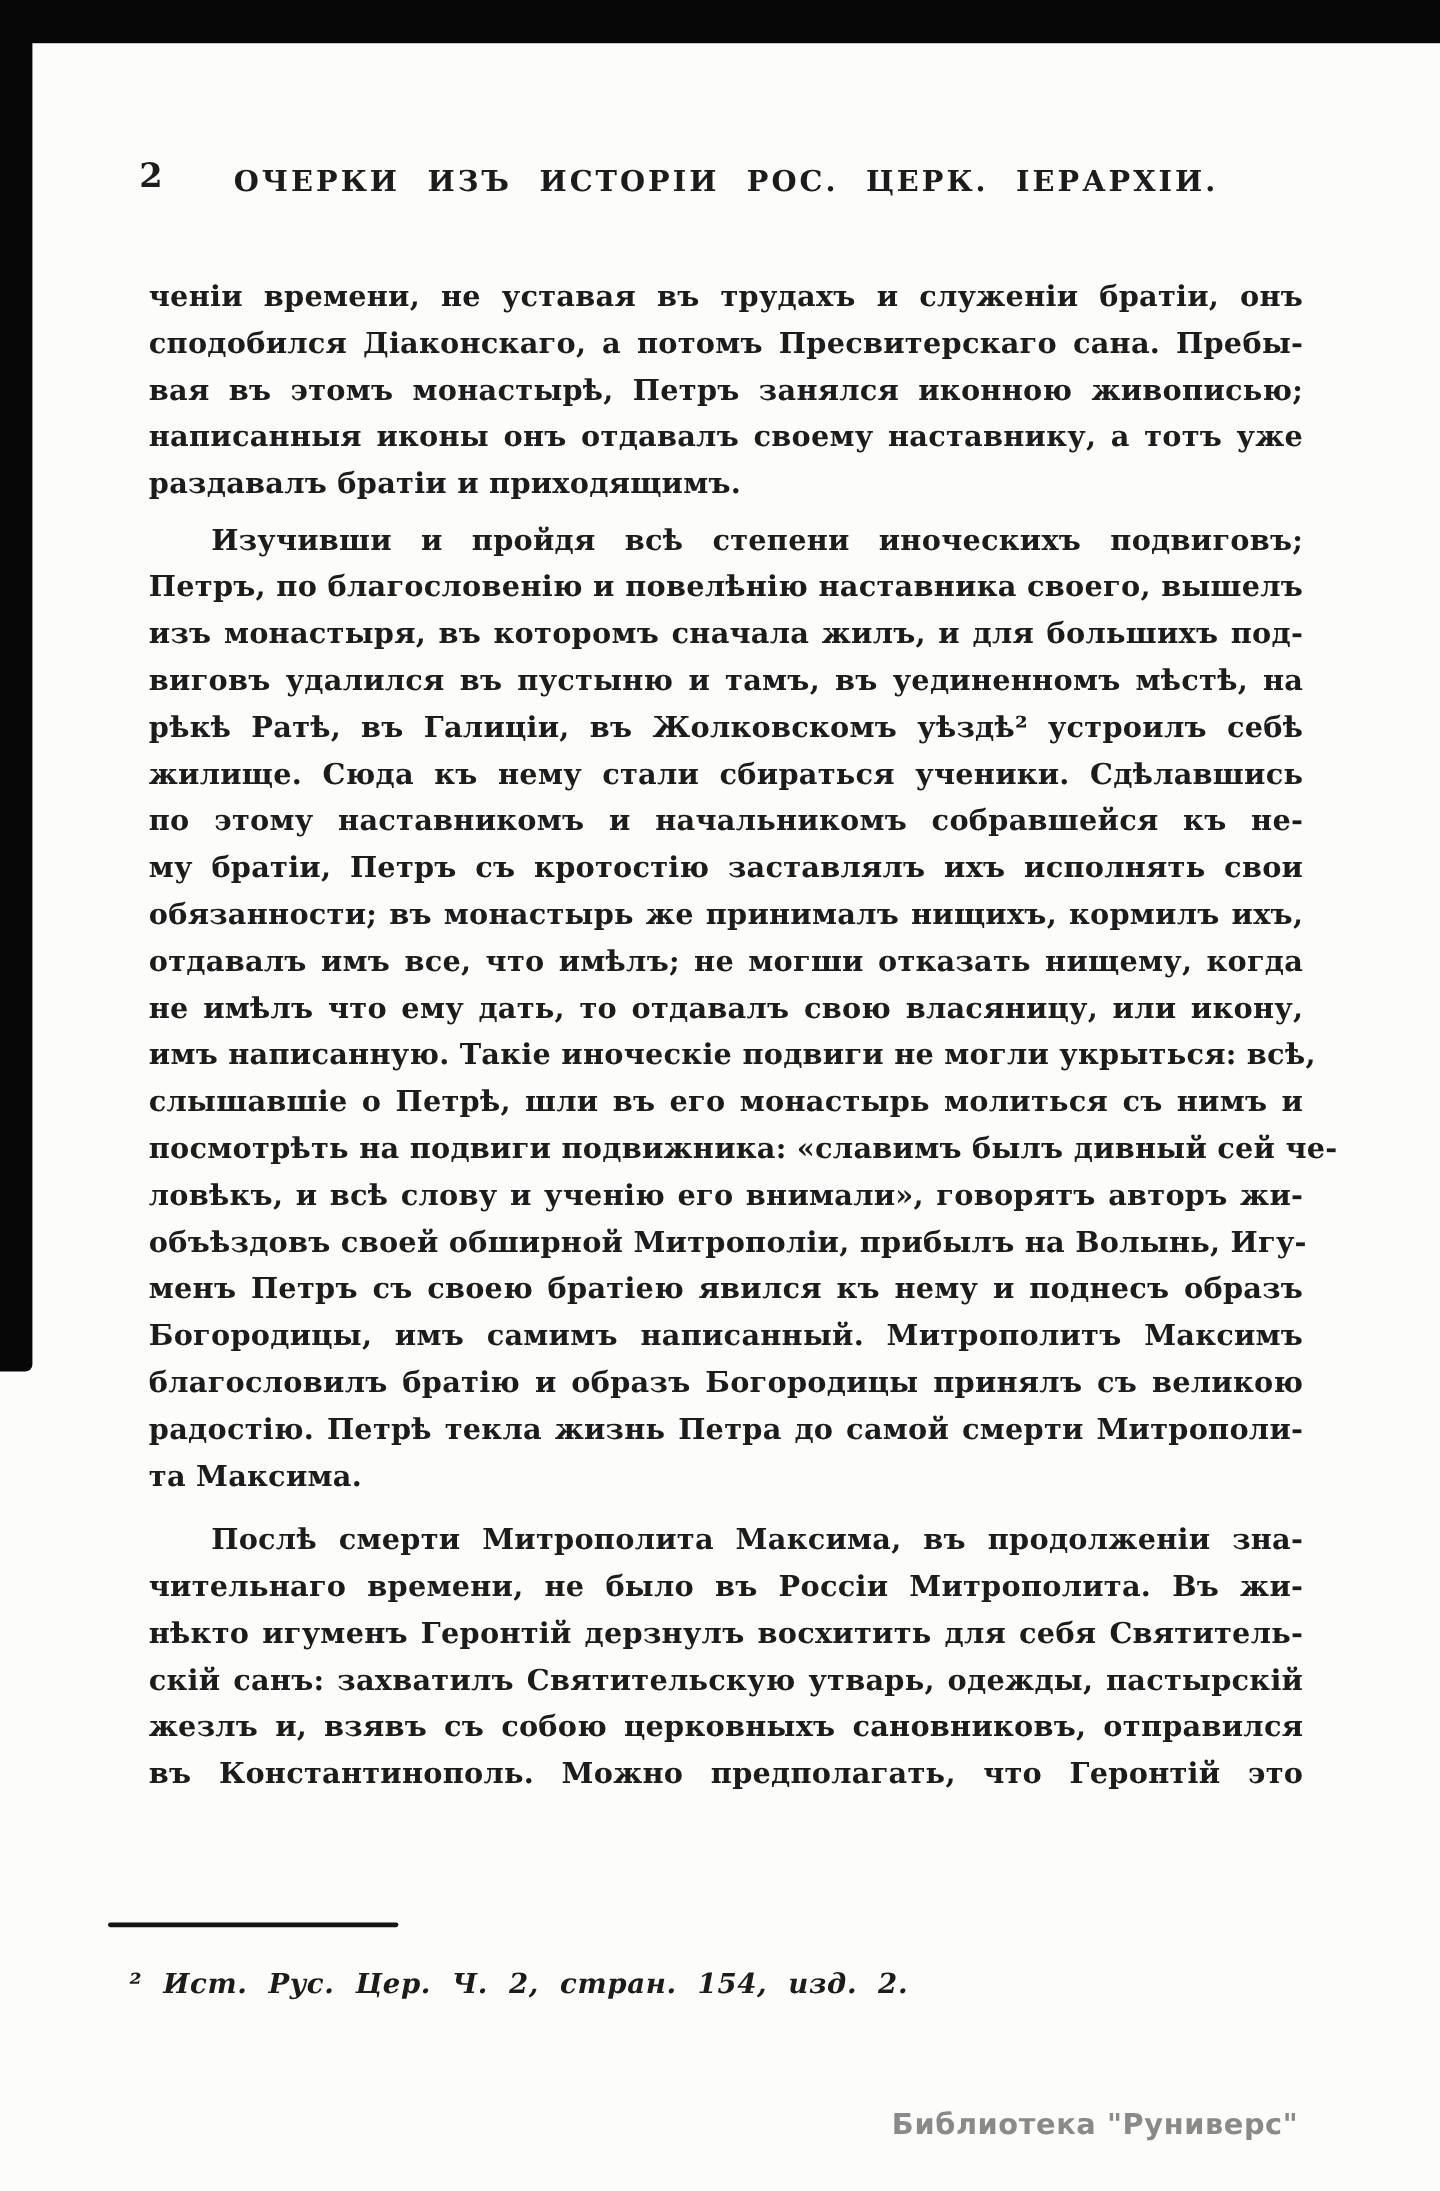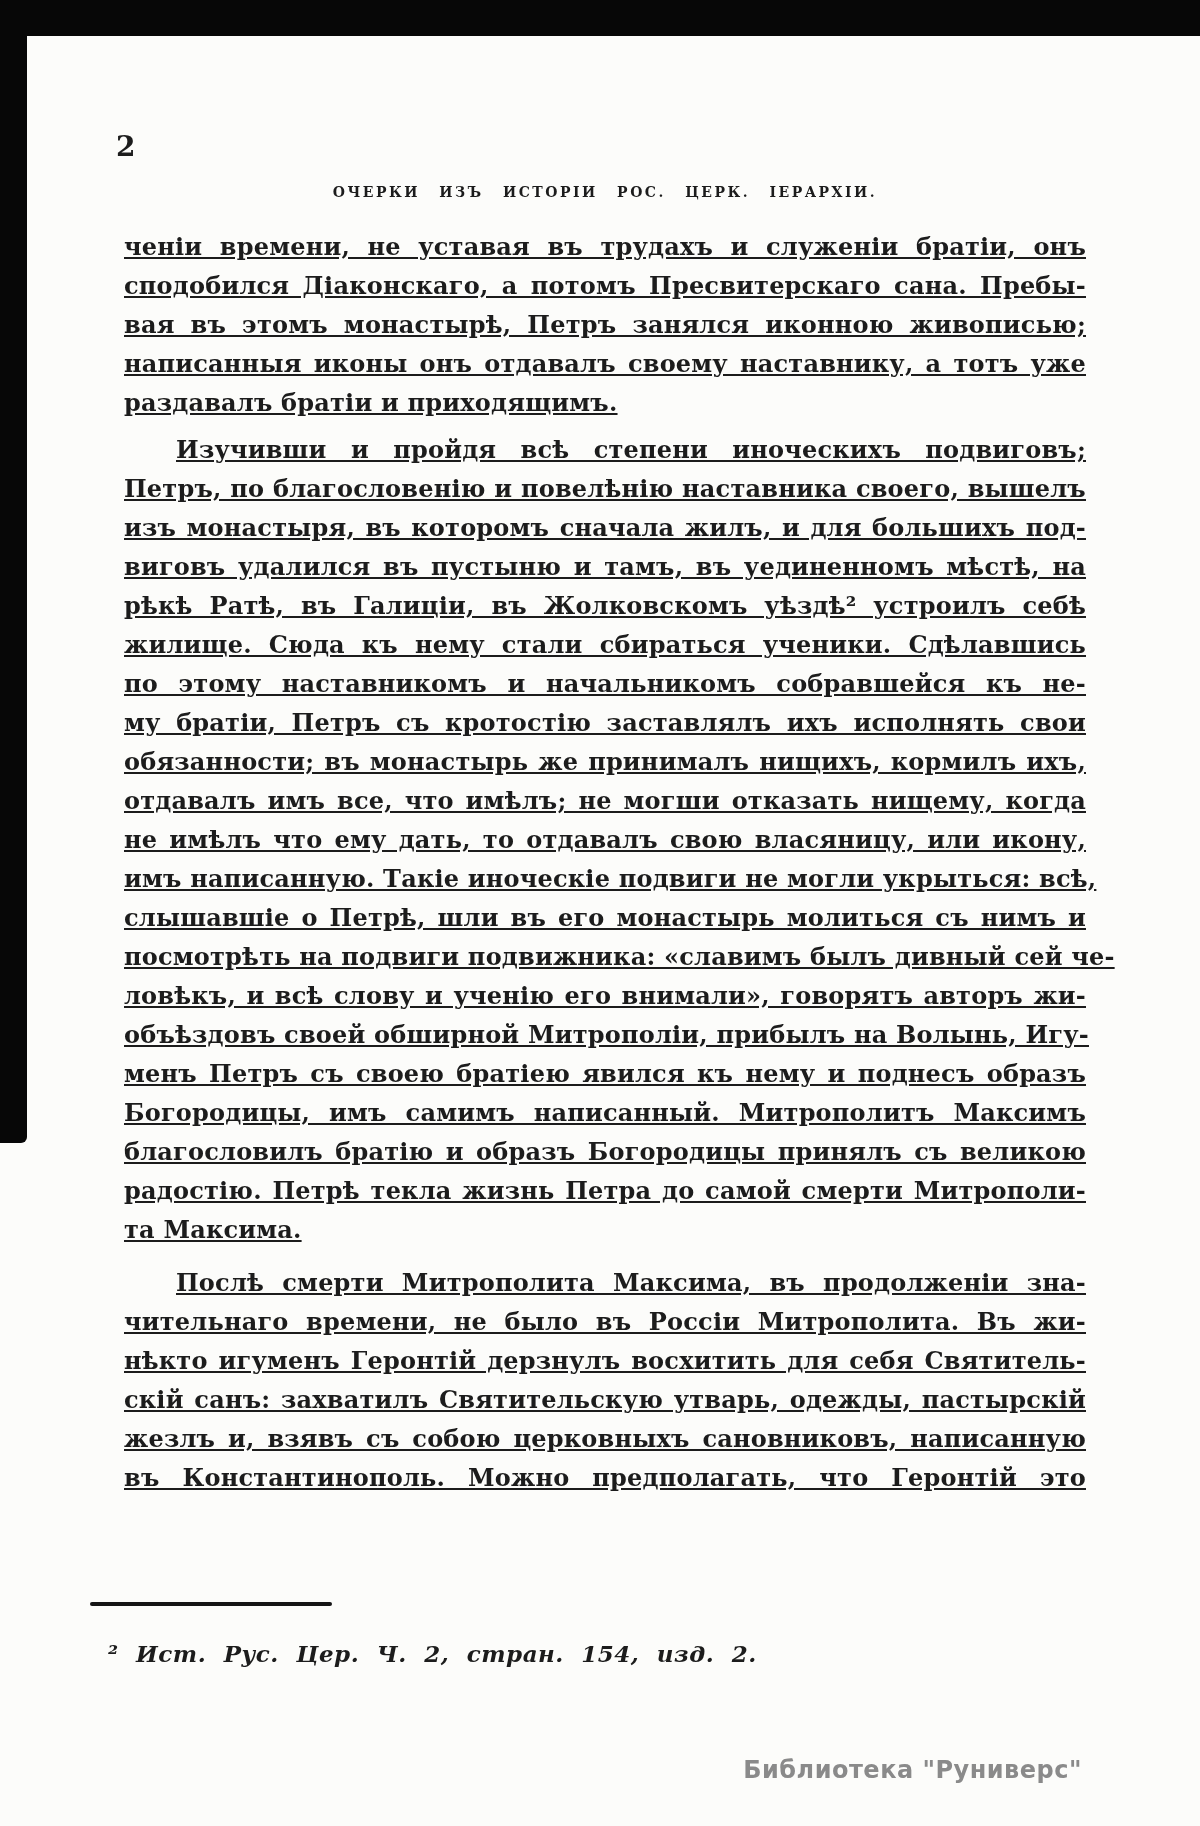--- a/index.html
+++ b/index.html
@@ -20,30 +20,29 @@
     position:absolute;left:0;top:0;width:27px;height:1143px;background:#070707;
     border-bottom-right-radius:6px;
   }
   .page-number{
     position:absolute;left:116px;top:130px;
     font-size:28px;font-weight:bold;letter-spacing:1px;
   }
   .running-head{
     position:absolute;left:124px;top:136px;width:962px;
     text-align:center;
-    font-size:14px;font-weight:bold;
+    font-size:24px;font-weight:bold;
     letter-spacing:2.5px;word-spacing:12px;
     white-space:nowrap;
-    margin-top:48px;
   }
   .textblock{
     position:absolute;left:124px;top:227px;width:962px;
     font-weight:bold;
   }
-  .para{margin:0;padding:0;text-decoration:underline;}
+  .para{margin:0;padding:0;}
   .para .line{
     height:39px;line-height:39px;font-size:24px;
     text-align:justify;text-align-last:justify;
     white-space:nowrap;
     letter-spacing:0.2px;
   }
   .para.indent-first .line:first-child{text-indent:52px;}
   .para.short-last .line:last-child{text-align-last:left;}
   .para+.para{margin-top:8px;}
   .para.p3{margin-top:14px;}
@@ -105,21 +104,21 @@
         <div class="line">Богородицы, имъ самимъ написанный. Митрополитъ Максимъ</div>
         <div class="line">благословилъ братію и образъ Богородицы принялъ съ великою</div>
         <div class="line">радостію. Петрѣ текла жизнь Петра до самой смерти Митрополи-</div>
         <div class="line">та Максима.</div>
       </div>
     <div class="para p3 indent-first">
         <div class="line">Послѣ смерти Митрополита Максима, въ продолженіи зна-</div>
         <div class="line">чительнаго времени, не было въ Россіи Митрополита. Въ жи-</div>
         <div class="line">нѣкто игуменъ Геронтій дерзнулъ восхитить для себя Святитель-</div>
         <div class="line">скій санъ: захватилъ Святительскую утварь, одежды, пастырскій</div>
-        <div class="line">жезлъ и, взявъ съ собою церковныхъ сановниковъ, написанную</div>
+        <div class="line">жезлъ и, взявъ съ собою церковныхъ сановниковъ, отправился</div>
         <div class="line">въ Константинополь. Можно предполагать, что Геронтій это</div>
       </div>
   </div>
 
   <div class="footnote-rule"></div>
 
   <div class="footnote">² Ист. Рус. Цер. Ч. 2, стран. 154, изд. 2.</div>
 
   <div class="watermark">Библиотека "Руниверс"</div>
 

